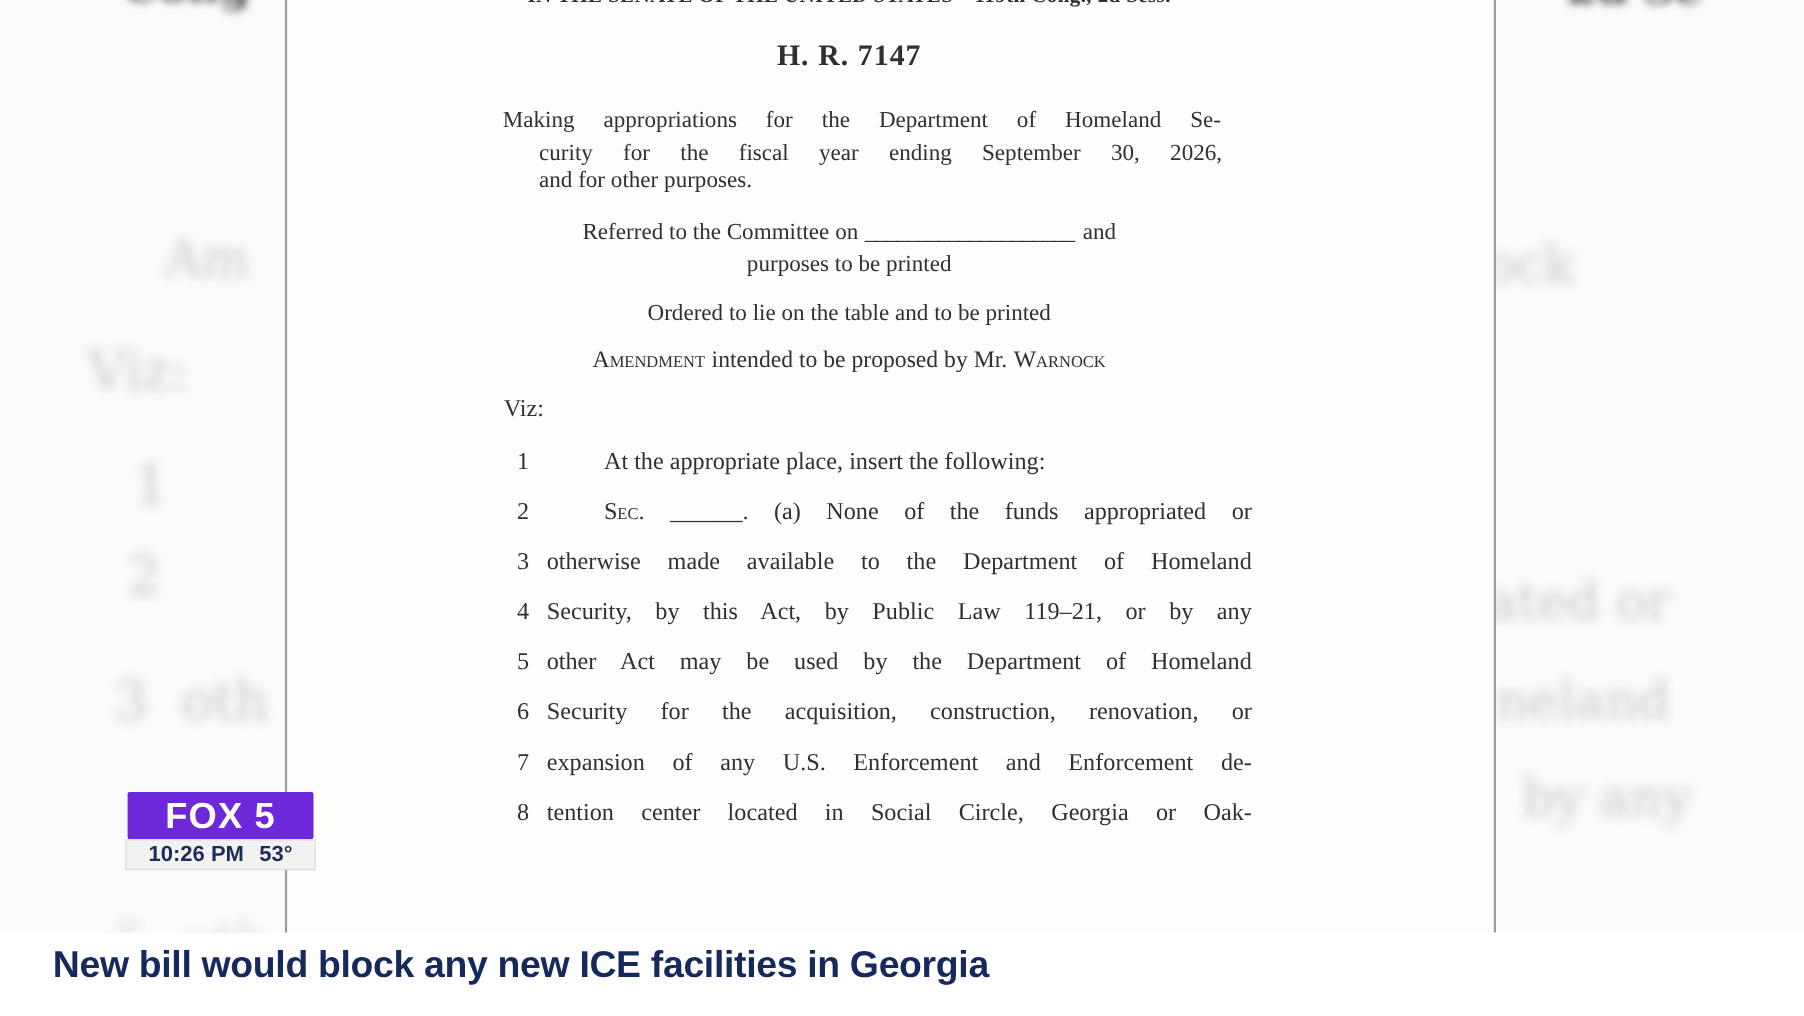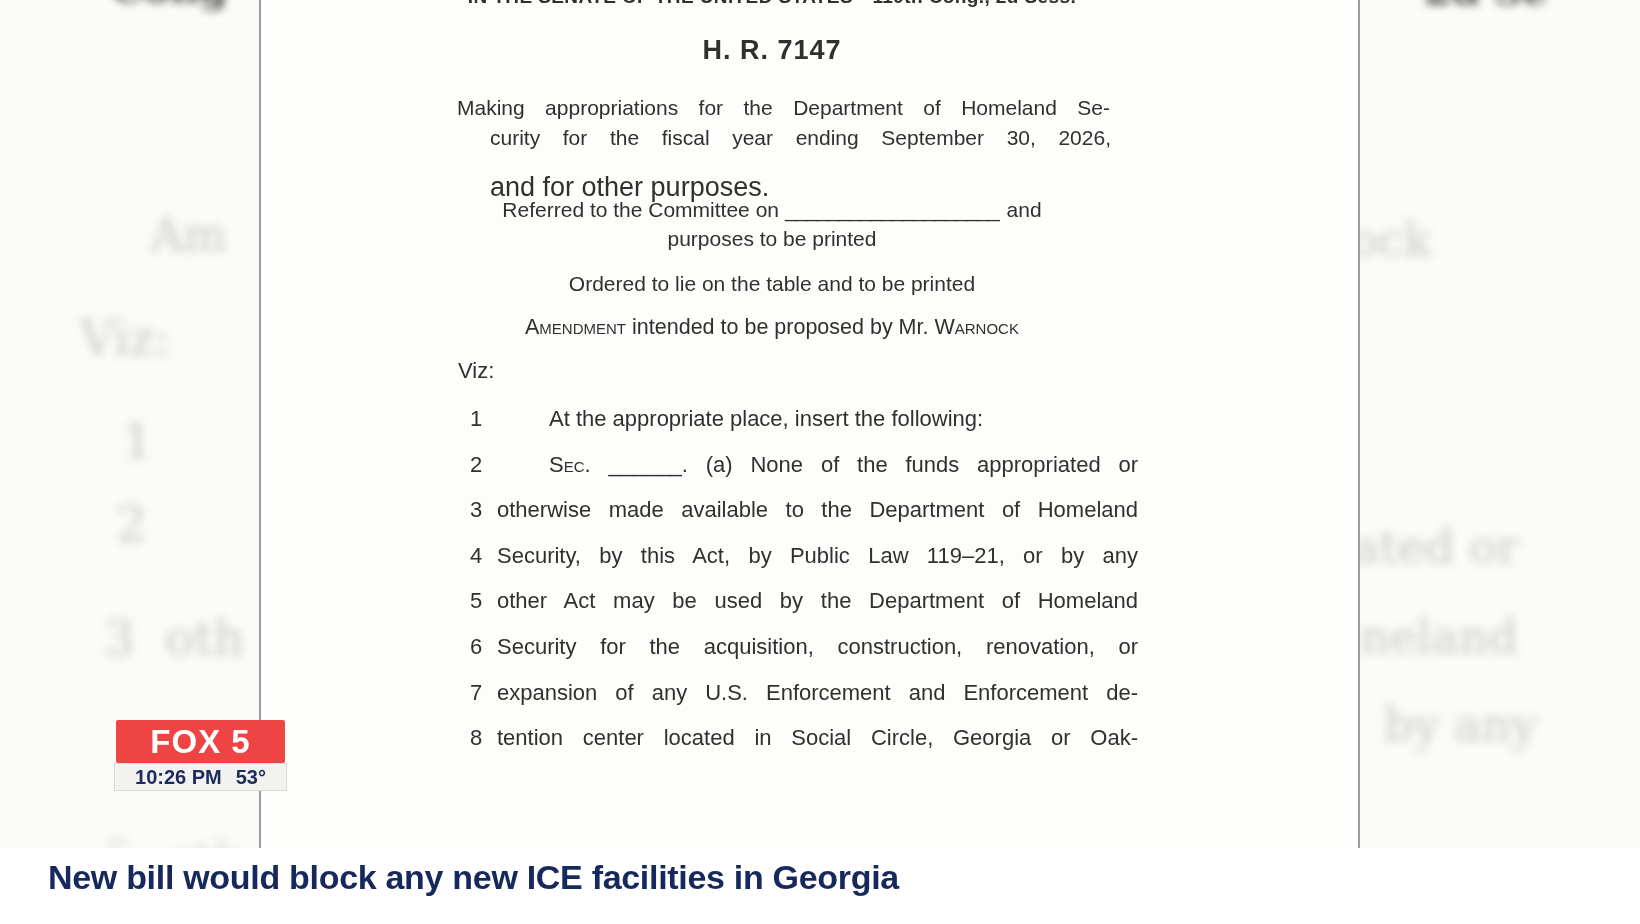--- a/index.html
+++ b/index.html
@@ -28,47 +28,47 @@
   .bgl-5 { left:104px; top:610px; font-size:48px; }
   .bgl-6 { left:104px; top:830px; font-size:48px; opacity:.6; }
   .bgr-0 { left:64px;  top:-34px; font-size:40px; }
   .bgr-1 { left:-10px; top:213px; font-size:46px; }
   .bgr-2 { left:-8px;  top:520px; font-size:46px; }
   .bgr-3 { left:0px;   top:610px; font-size:46px; }
   .bgr-4 { left:24px;  top:698px; font-size:46px; }
 
   
   .doc { position:absolute; left:259px; top:0; width:1100px; height:848px;
-         font-family:Liberation Sans, sans-serif; color:#30312f; }
+         font-family:Liberation Serif, serif; color:#30312f; }
   .centered { position:absolute; left:0; width:1026px; text-align:center; }
   .top-line  { top:-14px; font-size:19px; font-weight:bold; letter-spacing:.4px; white-space:nowrap; }
   .bill-num  { top:35px; font-size:27px; font-weight:bold; letter-spacing:1px; }
   .pre-1 { position:absolute; left:198px; top:96px;  width:653px; font-size:21px; text-align:justify; text-align-last:justify; }
   .pre-2 { position:absolute; left:231px; top:126px; width:621px; font-size:21px; text-align:justify; text-align-last:justify; }
-  .pre-3 { position:absolute; left:231px; top:172px; width:621px; font-size:27px; }
+  .pre-3 { position:absolute; left:231px; top:151px; width:621px; font-size:21px; }
   .ref-1 { top:198px; font-size:21px; }
   .ref-2 { top:227px; font-size:21px; }
   .blank-rule { letter-spacing:-1px; margin:12px 8px 0 6px; }
   .ordered { top:272px; font-size:21px; }
   .amendment { top:315px; font-size:21.5px; }
   .sc { font-variant:small-caps; }
   .amid { margin:0 6px; }
   .viz { position:absolute; left:199px; top:358px; font-size:22px; }
   .bline { position:absolute; left:211px; width:668px; font-size:22px; }
   .lnum  { position:absolute; left:0; top:0; }
   .ltext { display:block; margin-left:27px; text-align:justify; text-align-last:justify; }
   .ltext.noj { text-align:left; text-align-last:left; }
   .ltext.tab { text-indent:52px; }
   .bl-0 { top:406px; } .bl-1 { top:452px; } .bl-2 { top:497px; } .bl-3 { top:543px; }
   .bl-4 { top:588px; } .bl-5 { top:634px; } .bl-6 { top:680px; } .bl-7 { top:725px; }
 
   
   .bug { position:absolute; left:114px; top:718px; z-index:5; }
   .bug-logo { position:absolute; left:2px; top:2px; width:169px; height:43px;
-    background:#ef4444; border-radius:2px; display:flex; align-items:center; justify-content:center;
+    background:#6d28d9; border-radius:2px; display:flex; align-items:center; justify-content:center;
     color:#ffffff; font-weight:bold; font-size:33px; letter-spacing:1px; font-style:normal; }
   .bug-bar { position:absolute; left:0; top:45px; width:173px; height:28px;
     background:#f2f2f0; border:1px solid #d9d9d6; display:flex; align-items:center; justify-content:center;
     color:#1d2a5c; font-weight:bold; font-size:20px; }
   .bug-bar .temp { margin-left:14px; }
 
   
   .caption-band { position:absolute; left:0; top:848px; width:1408px; height:76px; background:#ffffff; }
   .headline { position:absolute; left:48px; top:10px; font-size:34px; font-weight:bold;
     letter-spacing:-.3px; color:#16295c; white-space:nowrap; }

